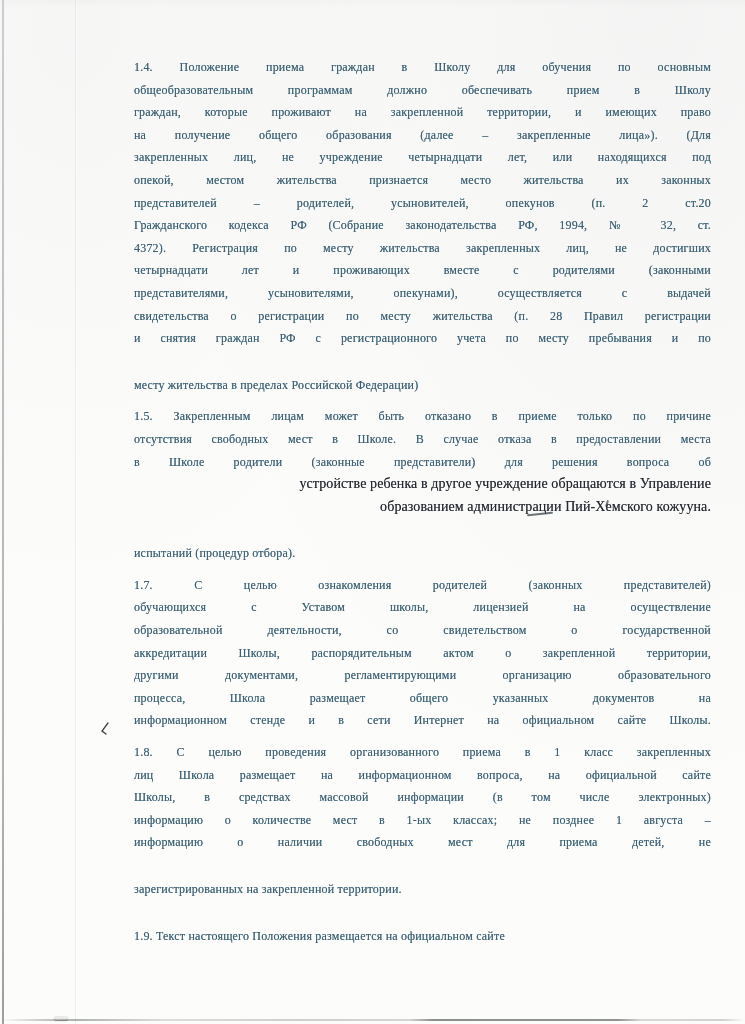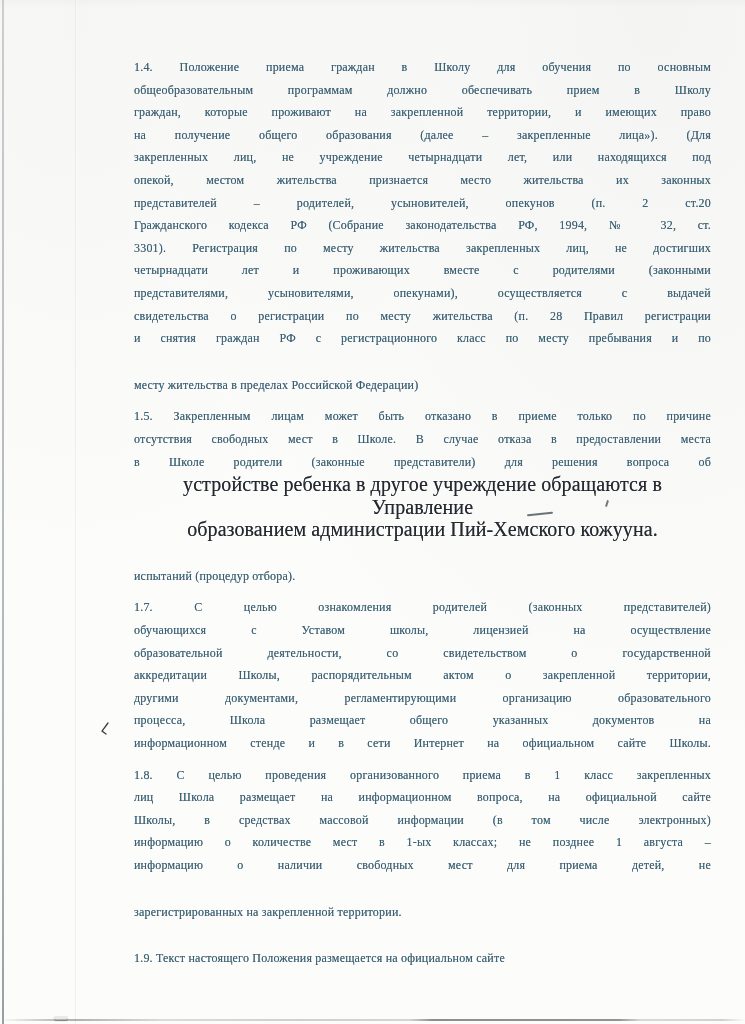--- a/index.html
+++ b/index.html
@@ -36,24 +36,24 @@
     text-shadow: 0 0 0.6px rgba(58,96,115,0.65);
     white-space: normal;
   }
   .line.j {
     text-align: justify;
     text-align-last: justify;
   }
   .line.last { text-align: left; margin-top: 24px; }
   .line.dark {
     color: #242830;
-    font-size: 20px;
+    font-size: 14px;
     letter-spacing: 0.1px;
     text-shadow: 0 0 0.4px rgba(25,30,40,0.6);
-    text-align: center;
+    text-align: right;
   }
   
   .left-edge-line {
     position: absolute; left: 2px; top: 0; width: 2px; height: 100%;
     background: linear-gradient(180deg, #c6cacc 0%, #b2b7ba 40%, #a6acae 75%, #8f9598 100%);
     opacity: 0.9;
   }
   .fold-line {
     position: absolute; left: 75px; top: 0; width: 1px; height: 100%;
     background: rgba(120,125,125,0.10);
@@ -102,25 +102,25 @@
 
     <div class="para">
       <div class="line j">1.4. Положение приема граждан в Школу для обучения по основным</div>
       <div class="line j">общеобразовательным программам должно обеспечивать прием в Школу</div>
       <div class="line j">граждан, которые проживают на закрепленной территории, и имеющих право</div>
       <div class="line j">на получение общего образования (далее – закрепленные лица»). (Для</div>
       <div class="line j">закрепленных лиц, не учреждение четырнадцати лет, или находящихся под</div>
       <div class="line j">опекой, местом жительства признается место жительства их законных</div>
       <div class="line j">представителей – родителей, усыновителей, опекунов (п. 2 ст.20</div>
       <div class="line j">Гражданского кодекса РФ (Собрание законодательства РФ, 1994, № 32, ст.</div>
-      <div class="line j">3301). Регистрация по месту жительства закрепленных лиц, не достигших</div>
+      <div class="line j">4372). Регистрация по месту жительства закрепленных лиц, не достигших</div>
       <div class="line j">четырнадцати лет и проживающих вместе с родителями (законными</div>
       <div class="line j">представителями, усыновителями, опекунами), осуществляется с выдачей</div>
       <div class="line j">свидетельства о регистрации по месту жительства (п. 28 Правил регистрации</div>
-      <div class="line j">и снятия граждан РФ с регистрационного класс по месту пребывания и по</div>
+      <div class="line j">и снятия граждан РФ с регистрационного учета по месту пребывания и по</div>
       <div class="line last">месту жительства в пределах Российской Федерации)</div>
     </div>
 
     <div class="para">
       <div class="line j">1.5. Закрепленным лицам может быть отказано в приеме только по причине</div>
       <div class="line j">отсутствия свободных мест в Школе. В случае отказа в предоставлении места</div>
       <div class="line j">в Школе родители (законные представители)  для решения вопроса об</div>
       <div class="line dark">устройстве ребенка в другое учреждение обращаются в Управление</div>
       <div class="line dark">образованием администрации Пий-Хемского кожууна.</div>
     </div>

